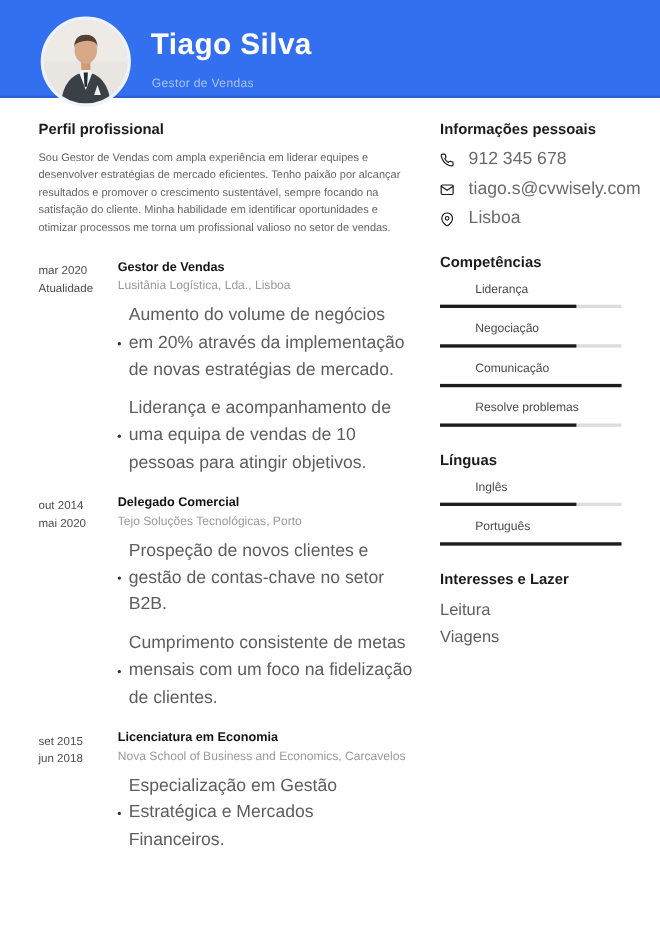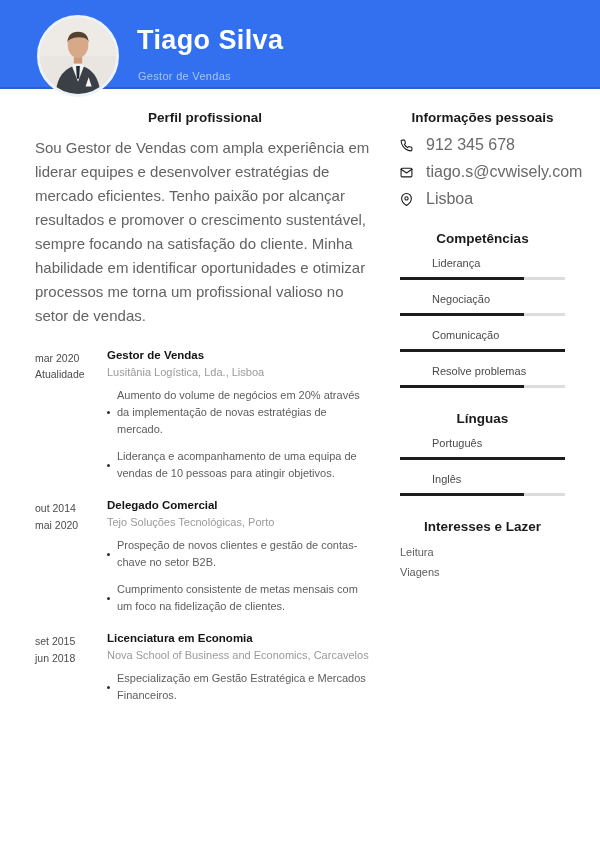--- a/index.html
+++ b/index.html
@@ -25,54 +25,54 @@
   }
   .job-subtitle {
     position:absolute; left:138px; top:70px; font-size:11px;
     color:#A6C4F8; letter-spacing:0.3px;
   }
   
   .body-wrap { display:flex; padding:21px 35px 0 35px; gap:25px; box-sizing:border-box; }
   .col-left { width:340px; flex:none; }
   .col-right { width:165px; flex:none; }
   .section-heading {
-    font-size:13.5px; font-weight:700; color:#1B1B1B; margin:0 0 11px 0;text-align:center;
+    font-size:13.5px; font-weight:700; color:#1B1B1B; margin:0 0 11px 0;
   }
   
   .profile-text {
-    font-size:15px; color:#636363; line-height:1.6; margin:0 0 21px 0;
+    font-size:10px; color:#636363; line-height:1.6; margin:0 0 21px 0;
   }
   
   .entry { display:flex; margin-bottom:17px; }
   .entry-dates {
     width:72px; flex:none; font-size:10.5px; color:#4C4C4C; line-height:1.55; padding-top:1px;
   }
   .entry-dates div { white-space:nowrap; }
   .entry-content { flex:1; min-width:0; }
   .entry-title { font-size:11.5px; font-weight:700; color:#141414; margin:0 0 5px 0; }
   .entry-org { font-size:11px; color:#9A9A9A; margin:0 0 9px 0; }
   .bullet { display:flex; gap:7px; margin-bottom:10px; }
   .bullet:last-child { margin-bottom:0; }
   .bullet-dot {
     width:3px; height:3px; background:#2e2e2e; border-radius:50%;
     flex:none; align-self:center;
   }
-  .bullet-text { font-size:11px; color:#5D5D5D; line-height:1.55; }
+  .bullet-text { font-size:16px; color:#5D5D5D; line-height:1.55; }
   .section-block { margin-bottom:6px; }
   
   .contact-row { display:flex; align-items:center; gap:13px; margin-bottom:9px; }
   .contact-icon { width:13px; height:13px; flex:none; color:#1B1B1B; }
   .contact-icon svg { display:block; width:13px; height:13px; }
   .contact-value { font-size:16px; color:#6A6A6A; }
   .right-section { margin-top:23px; }
   .skill-item { margin-bottom:13px; }
   .skill-label { font-size:11px; color:#4A4A4A; margin-bottom:8px;padding-left:32px; }
   .skill-track { height:3px; background:#DCDCDC; position:relative; }
   .skill-fill { position:absolute; left:0; top:0; bottom:0; background:#1C1C1C; }
-  .interest-item { font-size:11px; color:#5D5D5D; line-height:1.35; margin-bottom:5px; }
+  .interest-item { font-size:15px; color:#5D5D5D; line-height:1.35; margin-bottom:5px; }
 </style>
 </head>
 <body>
 
 <div class="page">
 
   <div class="header">
     <div class="photo-ring">
       <svg viewBox="0 0 100 100" aria-hidden="true">
         <rect x="0" y="0" width="100" height="100" fill="#e9e5e1"></rect>
@@ -221,29 +221,29 @@
           <div class="skill-track">
               <div class="skill-fill" style="width: 75%;"></div>
             </div>
         </div>
       </div>
 
       <div class="right-section">
         <h2 class="section-heading">Línguas</h2>
 
         <div class="skill-item">
+          <div class="skill-label">Inglês</div>
+          <div class="skill-track">
+              <div class="skill-fill" style="width: 75%;"></div>
+            </div>
+        </div>
+        <div class="skill-item">
           <div class="skill-label">Português</div>
           <div class="skill-track">
               <div class="skill-fill" style="width: 100%;"></div>
-            </div>
-        </div>
-        <div class="skill-item">
-          <div class="skill-label">Inglês</div>
-          <div class="skill-track">
-              <div class="skill-fill" style="width: 75%;"></div>
             </div>
         </div>
       </div>
 
       <div class="right-section">
         <h2 class="section-heading">Interesses e Lazer</h2>
         <div class="interest-item">Leitura</div>
         <div class="interest-item">Viagens</div>
       </div>
 

